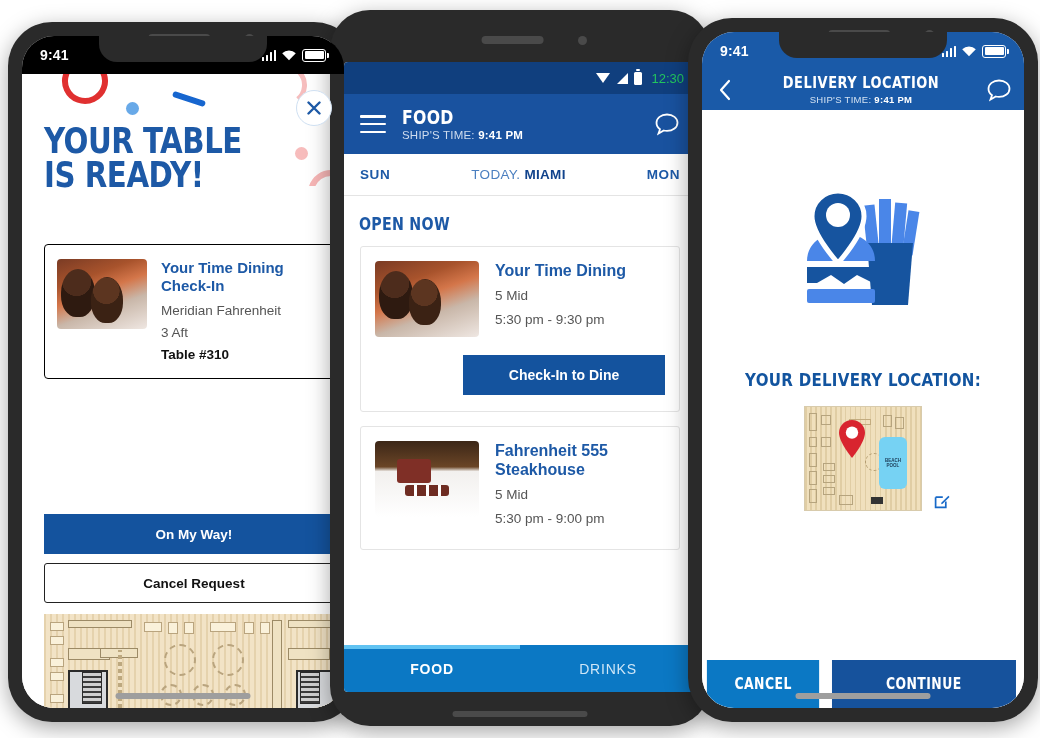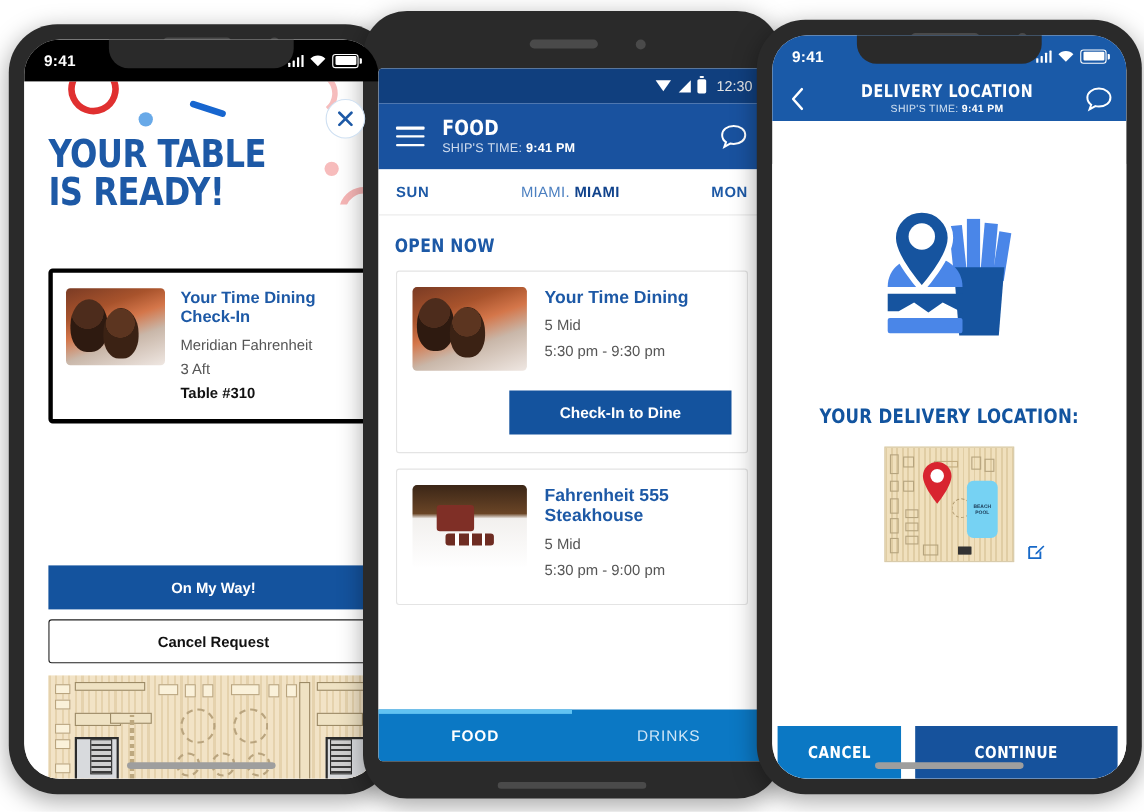--- a/index.html
+++ b/index.html
@@ -53,21 +53,21 @@
              border:1px solid #cfe0f2;background:#fff;display:flex;align-items:center;
              justify-content:center;z-index:6;}
   .close-btn svg{display:block}
   .p1-title{position:absolute;top:50px;left:22px;font-size:35px;line-height:.98;
             font-weight:bold;color:#1d59a6;letter-spacing:-0.5px;
             font-family:"DejaVu Sans Condensed","Liberation Sans",sans-serif;
             transform:scaleX(.93);transform-origin:left top;}
   .p1-title span{display:block;}
 
   .p1-card{position:absolute;left:22px;right:0px;top:170px;
-           border:4px solid #000000;border-radius:4px;background:#fff;
+           border:1px solid #000000;border-radius:4px;background:#fff;
            padding:14px 12px 16px 12px;box-sizing:border-box;display:flex;gap:14px;}
   .thumb{width:90px;height:70px;border-radius:4px;flex:0 0 auto;overflow:hidden;position:relative;}
   .thumb.dining{background:linear-gradient(160deg,#7a3b24 0%,#a8532c 28%,#d4764a 46%,#c9b7a9 66%,#efe7e2 100%);}
   .thumb.dining::before{content:"";position:absolute;left:4px;top:10px;width:34px;height:48px;border-radius:50% 50% 44% 44%;
       background:radial-gradient(circle at 46% 26%,#4d2c1c 0 36%,#2e1a10 37% 100%);}
   .thumb.dining::after{content:"";position:absolute;left:34px;top:18px;width:32px;height:46px;border-radius:50% 50% 44% 44%;
       background:radial-gradient(circle at 48% 30%,#5c3520 0 36%,#3b2214 37% 100%);}
   .thumb.steak{background:linear-gradient(180deg,#3b2617 0%,#6a4526 34%,#f2f0ee 40%,#ffffff 100%);}
   .thumb.steak::before{content:"";position:absolute;left:22px;top:18px;width:34px;height:24px;background:#7f2f26;border-radius:3px;}
   .thumb.steak::after{content:"";position:absolute;left:30px;top:44px;width:44px;height:11px;border-radius:3px;
@@ -94,21 +94,21 @@
   .dk.stripes{background:repeating-linear-gradient(90deg,#e5d2ad 0 2px,transparent 2px 6px);}
   .dk.bar{background:#efe2c3;border:1.5px solid #9c8a66;}
 
   
   #phone2{left:330px;top:10px;width:380px;height:716px;border-radius:40px;}
   #phone2 .screen{left:14px;top:52px;width:352px;height:630px;border-radius:4px;}
   #phone2 .speaker{top:26px;transform:translateX(-62%);}
   #phone2 .camera{top:26px;transform:translateX(58px);}
   .p2-status{height:32px;background:#103f7e;display:flex;align-items:center;
              justify-content:flex-end;gap:6px;padding:0 12px;box-sizing:border-box;}
-  .p2-status .t{font-size:13px;color:#e5e5e5;margin-left:3px;}
+  .p2-status .t{font-size:13px;color:#22c55e;margin-left:3px;}
   .wifi-ico{width:15px;height:11px;position:relative;}
   .wifi-ico::before{content:"";position:absolute;left:0;top:0;width:0;height:0;
       border-left:7.5px solid transparent;border-right:7.5px solid transparent;border-top:10px solid #fff;}
   .tri-ico{width:0;height:0;border-left:11px solid transparent;border-bottom:11px solid #fff;}
   .batt2{width:8px;height:13px;background:#fff;border-radius:1.5px;position:relative;}
   .batt2::before{content:"";position:absolute;left:2px;top:-2.5px;width:4px;height:2px;background:#fff;border-radius:1px;}
 
   .p2-appbar{height:60px;background:#19529f;display:flex;align-items:center;padding:0 16px;box-sizing:border-box;}
   .burger{width:26px;height:18px;display:flex;flex-direction:column;justify-content:space-between;flex:0 0 auto;}
   .burger i{display:block;height:2.5px;background:#fff;border-radius:1px;}
@@ -316,21 +316,21 @@
           </div>
         </div>
         <svg class="chat-ico" viewBox="0 0 26 24">
           <path d="M13 2.5c6 0 10.5 3.6 10.5 8.2S19 18.9 13 18.9c-1.1 0-2.2-.1-3.2-.4l-5.3 3 1.5-4.3C3.8 15.7 2.5 13.3 2.5 10.7 2.5 6.1 7 2.5 13 2.5z" fill="none" stroke="#fff" stroke-width="1.8"></path>
         </svg>
       </div>
 
       <div class="p2-days">
         <div class="day">SUN</div>
         <div class="today">
-          <span>MIAMI.</span>
+          <span>TODAY.</span>
           <b>MIAMI</b>
         </div>
         <div class="day">MON</div>
       </div>
 
       <div class="p2-scroll">
         <div class="p2-section">OPEN NOW</div>
 
         <div class="p2-card">
           <div class="p2-cardtop">

